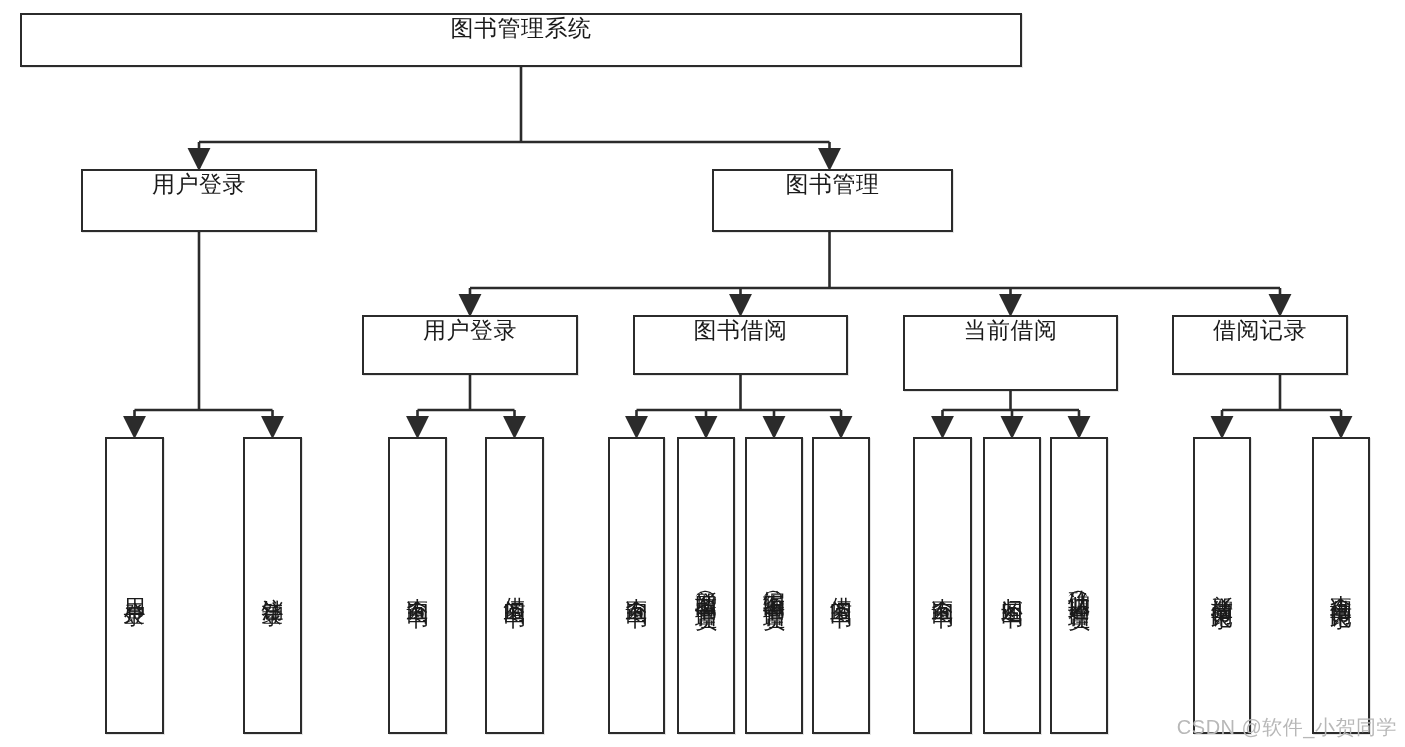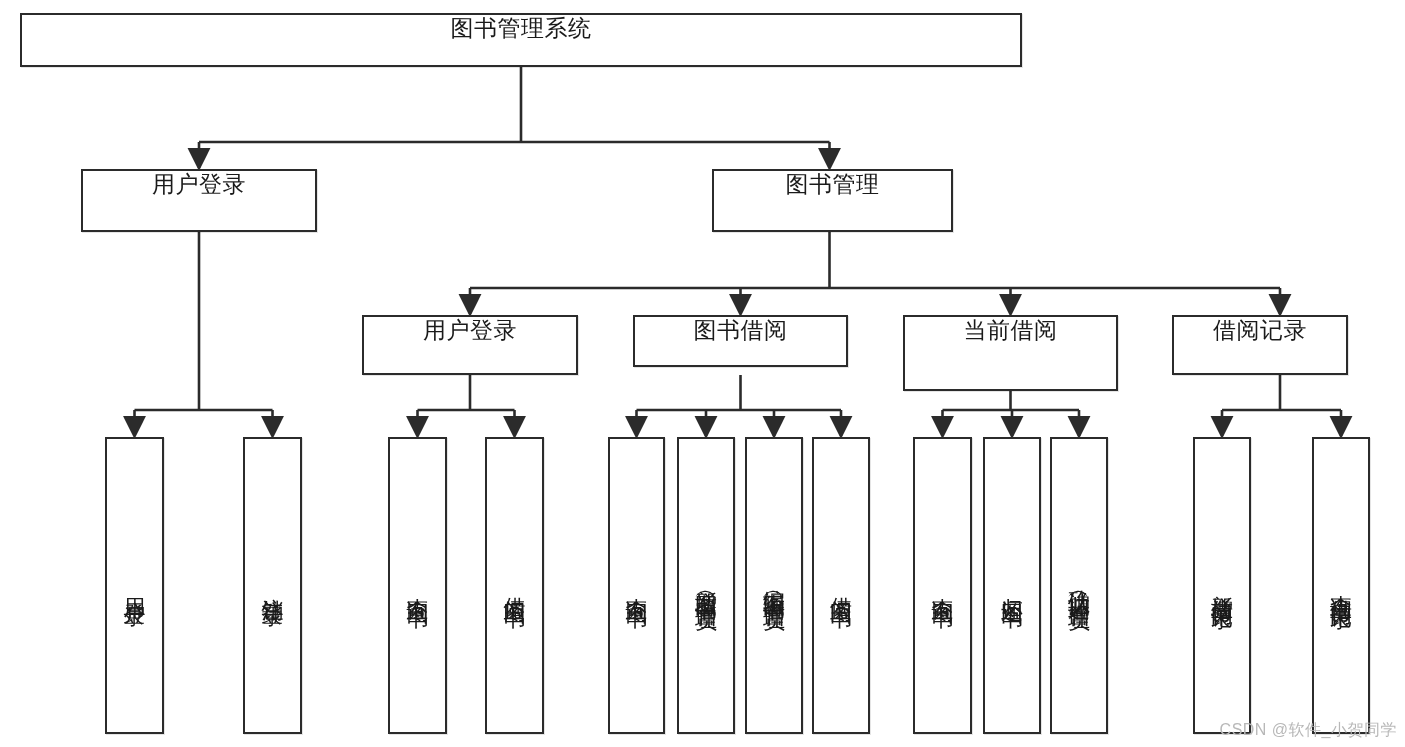--- a/index.html
+++ b/index.html
@@ -54,21 +54,21 @@
     text-orientation: upright;
     font-size: 22px;
     line-height: 1.18;
     letter-spacing: 3px;
     white-space: nowrap;
   }
   #watermark {
     position: absolute;
     right: 8px;
     bottom: 6px;
-    font-size: 16px;
+    font-size: 20px;
     color: #b8b8b8;
     letter-spacing: 0.5px;
     white-space: nowrap;
     pointer-events: none;
   }
 </style>
 </head>
 <body>
 
 <div id="canvas">
@@ -122,21 +122,21 @@
       </div>
       <div class="node horiz" style="left: 81px; top: 169px; width: 236px; height: 63px;">
         <span class="label">用户登录</span>
       </div>
       <div class="node horiz" style="left: 712px; top: 169px; width: 241px; height: 63px;">
         <span class="label">图书管理</span>
       </div>
       <div class="node horiz" style="left: 362px; top: 315px; width: 216px; height: 60px;">
         <span class="label">用户登录</span>
       </div>
-      <div class="node horiz" style="left: 633px; top: 315px; width: 215px; height: 52px;">
+      <div class="node horiz" style="left: 633px; top: 315px; width: 215px; height: 60px;">
         <span class="label">图书借阅</span>
       </div>
       <div class="node horiz" style="left: 903px; top: 315px; width: 215px; height: 76px;">
         <span class="label">当前借阅</span>
       </div>
       <div class="node horiz" style="left: 1172px; top: 315px; width: 176px; height: 60px;">
         <span class="label">借阅记录</span>
       </div>
       <div class="node vert" style="left: 105px; top: 437px; width: 59px; height: 297px;">
         <span class="label">用户登录</span>

